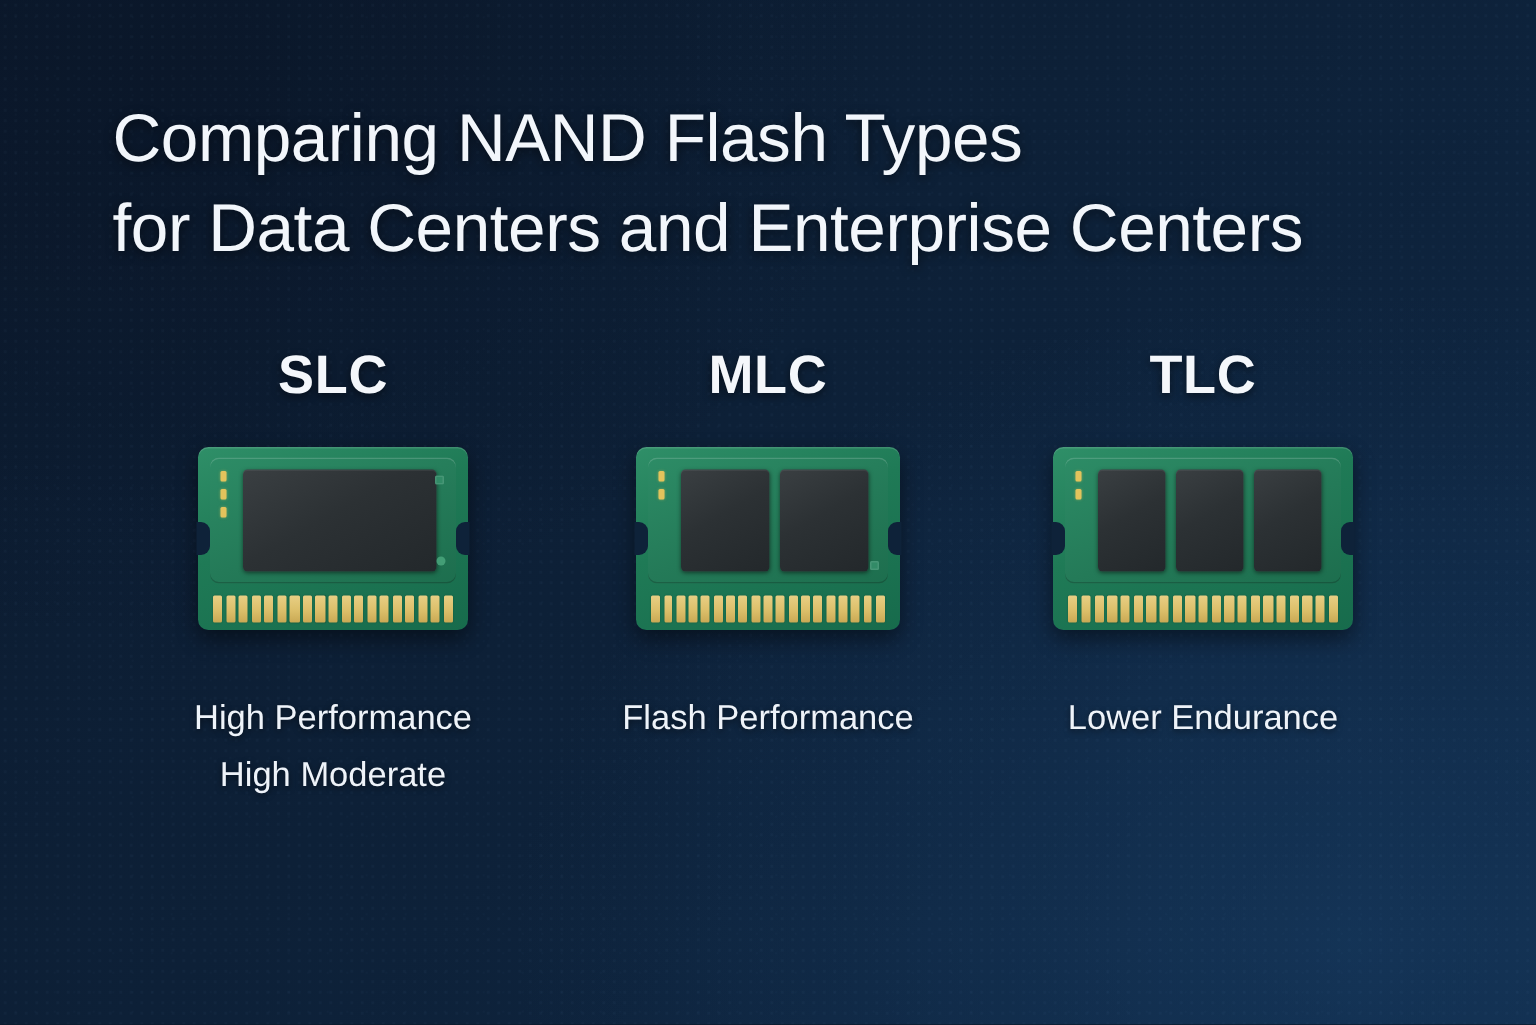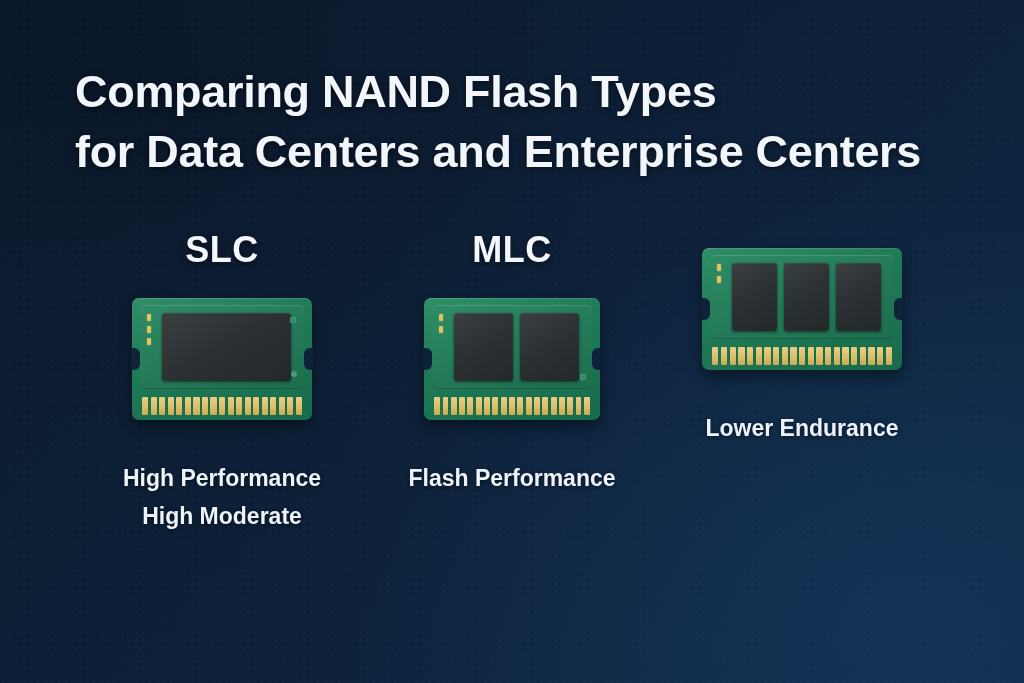--- a/index.html
+++ b/index.html
@@ -34,21 +34,21 @@
     pointer-events:none;
   }
 
   
   #title {
     position:absolute;
     left:75px; top:62px;
     width:930px;
     color:#f2f6fb;
     font-size:45px;
-    font-weight:bold;
+    font-weight:normal;
     line-height:60px;
     letter-spacing:-0.3px;
     text-shadow:0 2px 7px rgba(0,0,0,0.55);
   }
   #title .l2 { display:block; }
 
   
   #columns {
     position:absolute;
     left:0; top:228px;
@@ -176,21 +176,21 @@
 
   
   .caption {
     margin-top:38px;
     text-align:center;
     color:#eef3f9;
     font-size:23px;
     line-height:38px;
     text-shadow:0 1px 4px rgba(0,0,0,0.5);
   }
-  .caption span { display:block; white-space:nowrap;font-weight:bold; }
+  .caption span { display:block; white-space:nowrap; }
 </style>
 </head>
 <body>
 
 <div id="stage">
 
   <h1 id="title">
     <span class="l1">Comparing NAND Flash Types</span>
     <span class="l2">for Data Centers and Enterprise Centers</span>
   </h1>
@@ -287,20 +287,21 @@
           </div>
         </div>
       </div>
 
       <div class="caption">
         <span>Flash Performance</span>
       </div>
     </div>
 
     <div class="column">
+      <div class="col-label">TLC</div>
 
       <div class="module-wrap">
         <div class="module tlc">
           <div class="notch left"></div>
           <div class="notch right"></div>
           <div class="board">
             <div class="dots">
               <div class="dot"></div>
               <div class="dot"></div>
             </div>

